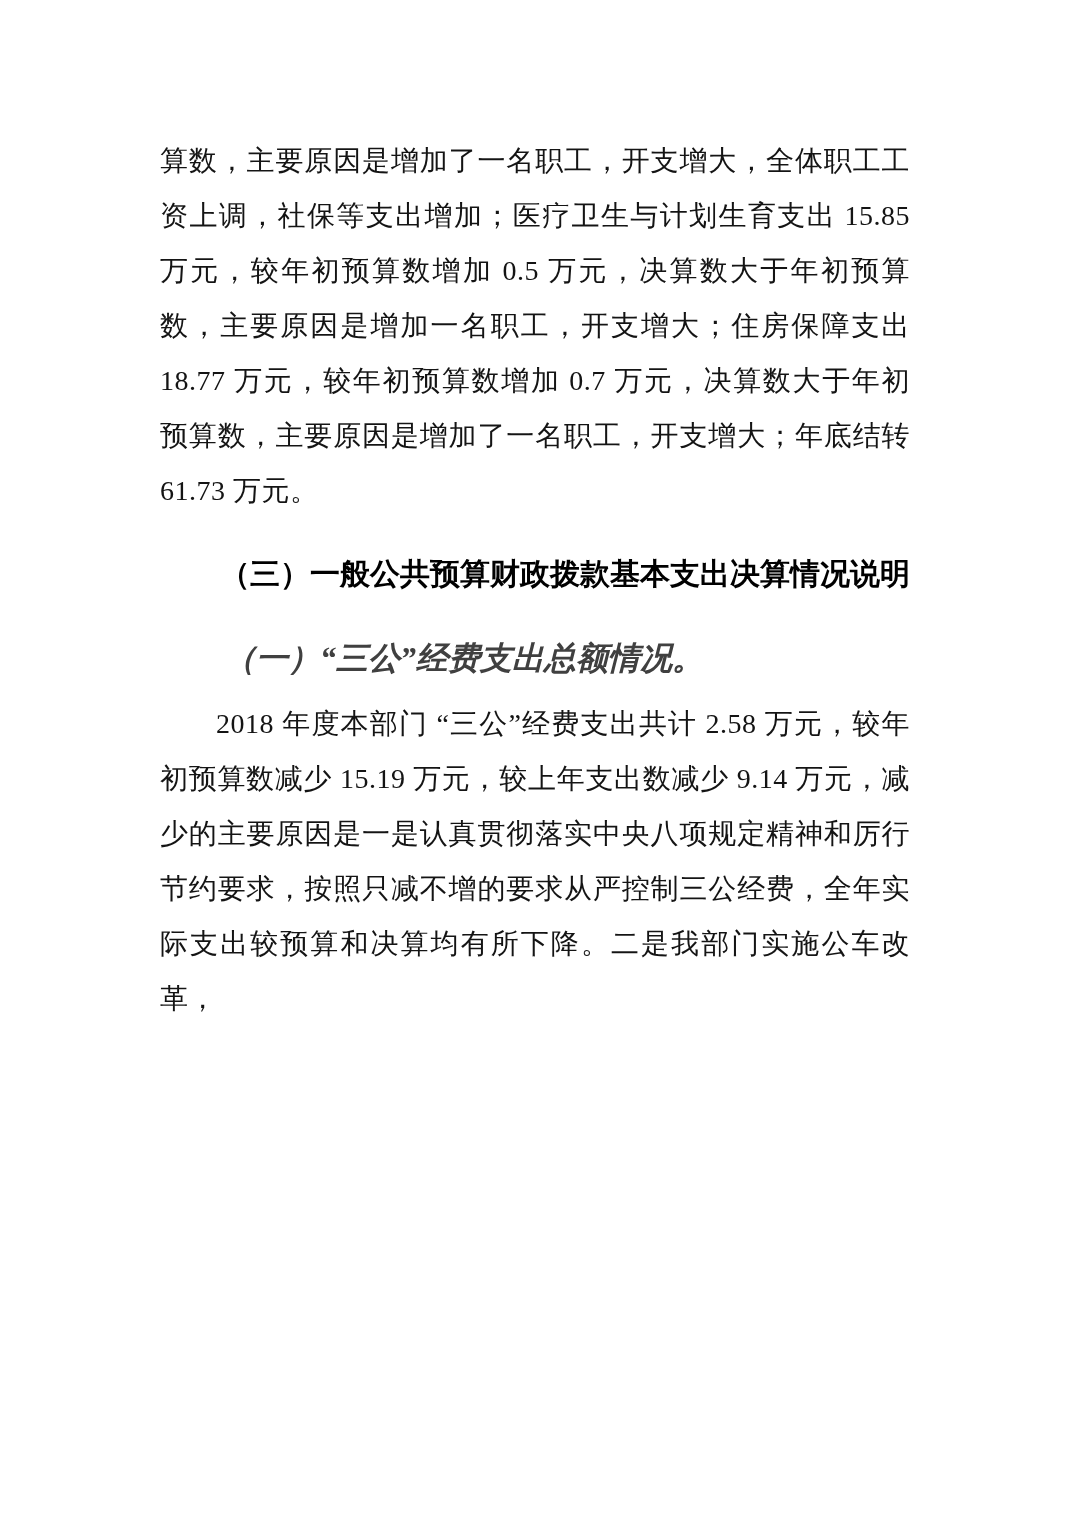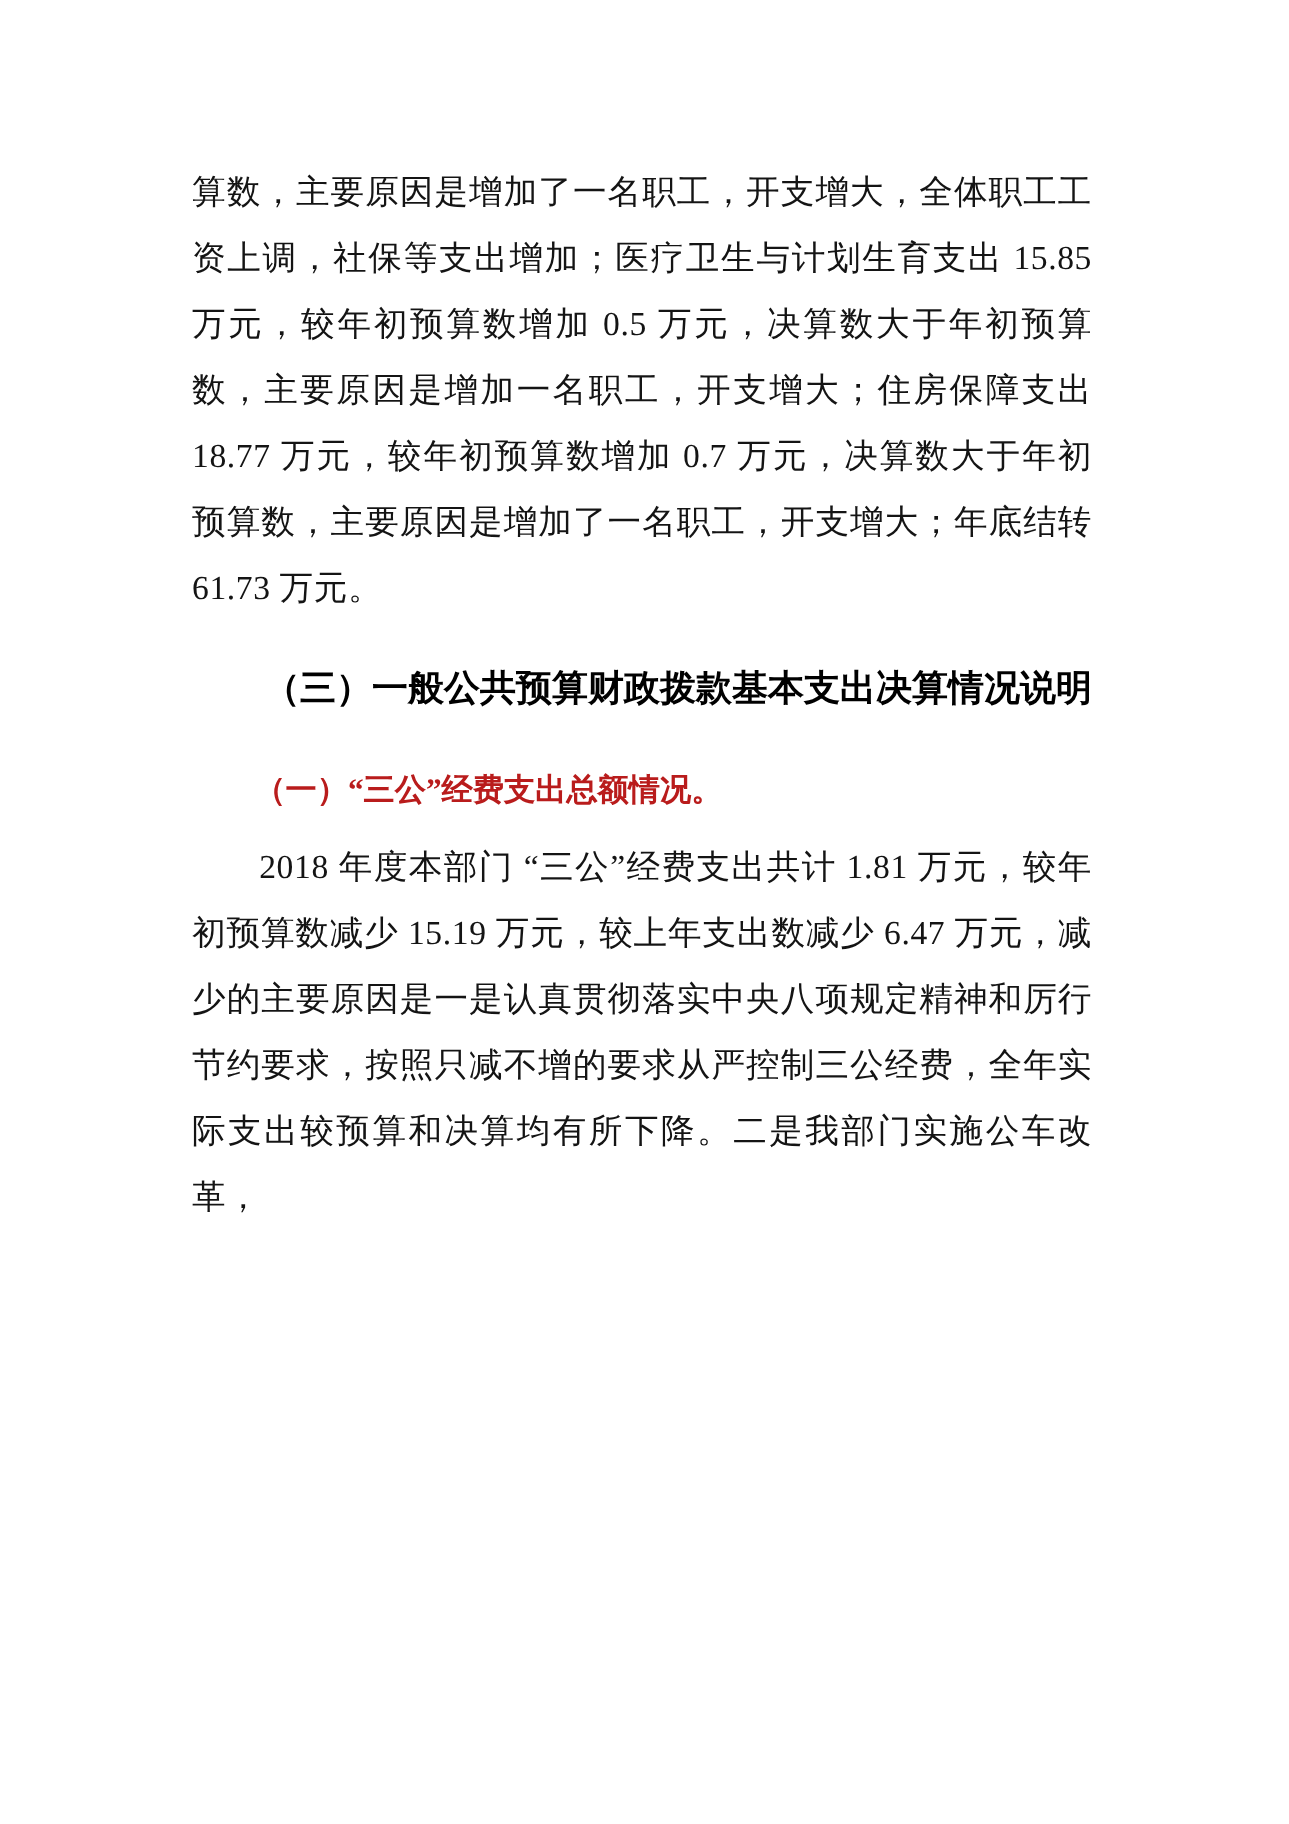--- a/index.html
+++ b/index.html
@@ -46,34 +46,35 @@
     text-indent: 2em;
   }
   h2.h-hei.tight {
     margin: 28px 0 0 0;
   }
   
   h3.h-kai {
     margin: 0 0 10px 0;
     font-family: "Liberation Serif", "DejaVu Serif", serif;
     font-weight: bold;
-    font-size: 26px;
+    font-size: 32px;
     line-height: 55px;
-    color: #b91c1c;
+    color: #404040;
     text-indent: 2em;
+    font-style: italic;
   }
 </style>
 </head>
 <body>
 
 <div class="page">
 
   <p class="body">算数，主要原因是增加了一名职工，开支增大，全体职工工资上调，社保等支出增加；医疗卫生与计划生育支出 15.85 万元，较年初预算数增加 0.5 万元，决算数大于年初预算数，主要原因是增加一名职工，开支增大；住房保障支出 18.77 万元，较年初预算数增加 0.7 万元，决算数大于年初预算数，主要原因是增加了一名职工，开支增大；年底结转 61.73 万元。</p>
 
   <h2 class="h-hei">（三）一般公共预算财政拨款基本支出决算情况说明</h2>
 
 
 
   <h3 class="h-kai">（一）“三公”经费支出总额情况。</h3>
 
-  <p class="body indent">2018 年度本部门 “三公”经费支出共计 1.81 万元，较年初预算数减少 15.19 万元，较上年支出数减少 6.47 万元，减少的主要原因是一是认真贯彻落实中央八项规定精神和厉行节约要求，按照只减不增的要求从严控制三公经费，全年实际支出较预算和决算均有所下降。二是我部门实施公车改革，</p>
+  <p class="body indent">2018 年度本部门 “三公”经费支出共计 2.58 万元，较年初预算数减少 15.19 万元，较上年支出数减少 9.14 万元，减少的主要原因是一是认真贯彻落实中央八项规定精神和厉行节约要求，按照只减不增的要求从严控制三公经费，全年实际支出较预算和决算均有所下降。二是我部门实施公车改革，</p>
 
 </div>
 
 </body></html>

